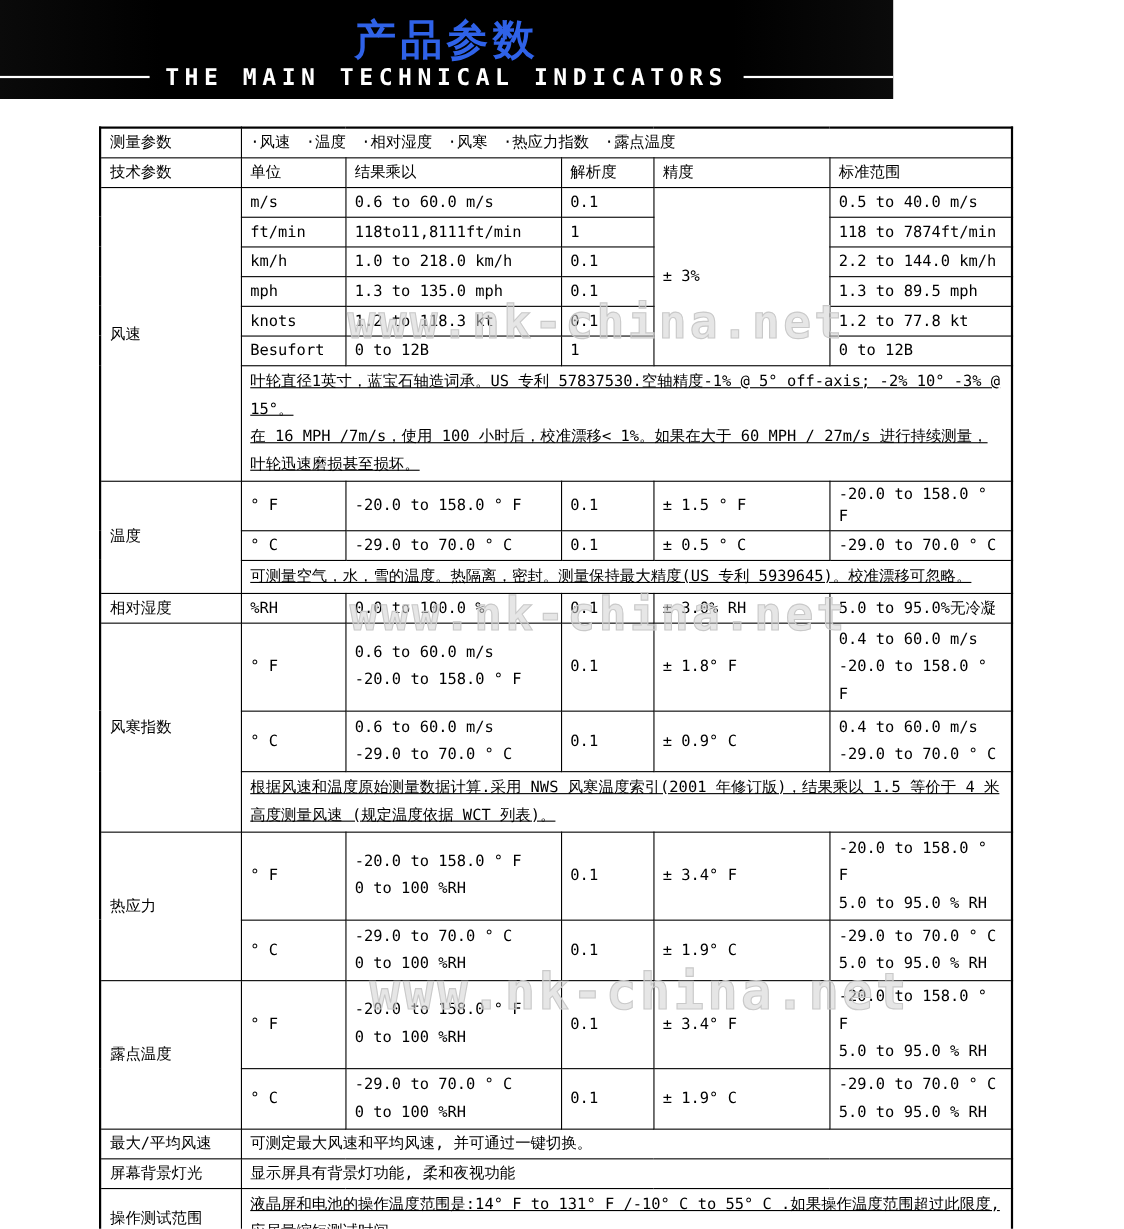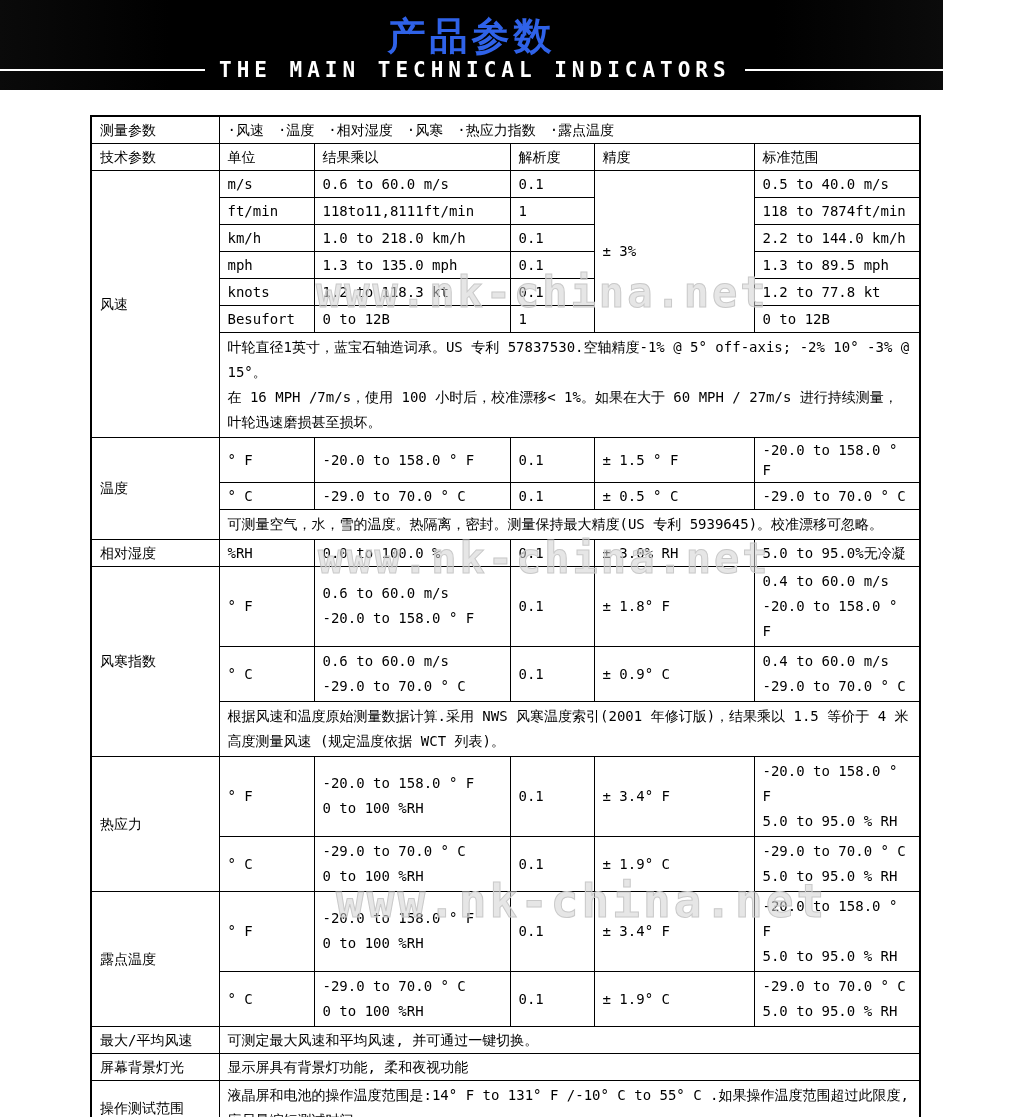--- a/index.html
+++ b/index.html
@@ -3,32 +3,32 @@
 <meta charset="utf-8">
 <style>
   html,body{margin:0;padding:0;}
   body{
     width:1022px;height:1117px;position:relative;background:#ffffff;
     font-family:"DejaVu Sans Mono","DejaVu Sans",monospace;
     color:#000;
   }
   
   .banner{
-    position:absolute;top:0;left:0;width:943px;height:90px;
+    position:absolute;top:0;left:0;width:812px;height:90px;
     background:linear-gradient(90deg,#0a0a0a 0%,#000 18%,#000 82%,#0b0b0b 100%);
     overflow:hidden;
   }
   .banner-cn{
     position:absolute;top:11px;left:0;width:100%;
     text-align:center;font-size:38px;font-weight:bold;letter-spacing:4px;
     color:#2f62e8;
   }
   .banner-en{
     position:absolute;top:58px;left:0;width:100%;
-    display:flex;align-items:center;
+    display:flex;align-items:center;justify-content:center;
     color:#ffffff;font-size:21px;font-weight:bold;letter-spacing:5px;
     white-space:nowrap;
   }
   .banner-line{height:2px;background:#fff;width:205px;flex:0 0 auto;}
   .banner-line.left{margin-right:14px;}
   .banner-line.right{margin-left:14px;}
 
   
   .watermark{
     position:absolute;z-index:5;pointer-events:none;
@@ -51,21 +51,21 @@
   }
   table.spec td{
     border:1px solid #000;
     padding:2px 8px;
     vertical-align:middle;
     overflow:hidden;
   }
   tr.h1{height:27px;}
   tr.h2{height:53px;}
   td .ln{line-height:25px;}
-  td.note{line-height:25px;}
+  td.note{line-height:25px;text-decoration:underline;}
 </style>
 </head>
 <body>
 
 <div class="banner">
   <div class="banner-cn">产品参数</div>
   <div class="banner-en">
     <span class="banner-line left"></span>
     <span>THE MAIN TECHNICAL INDICATORS</span>
     <span class="banner-line right"></span>

